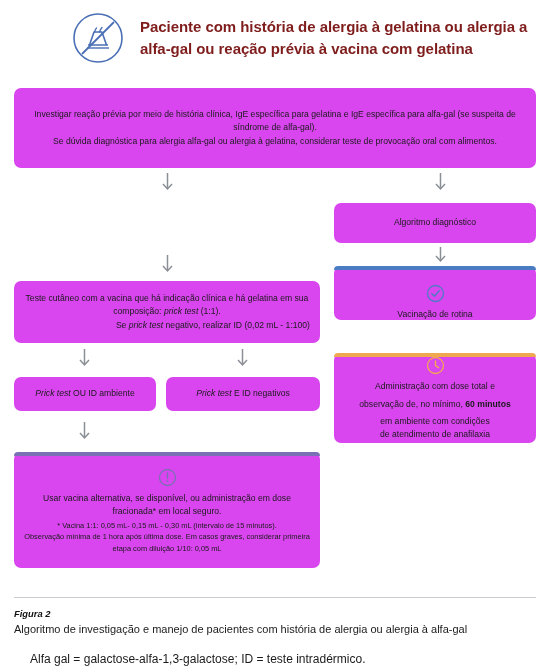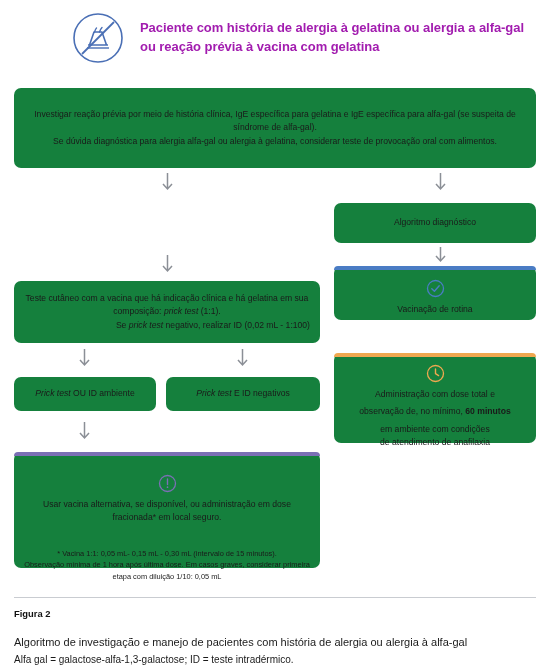--- a/index.html
+++ b/index.html
@@ -29,31 +29,31 @@
     display: flex;
     align-items: center;
     gap: 16px;
   }
   .header-icon {
     flex: 0 0 auto;
     width: 52px;
     height: 52px;
   }
   .header-title {
-    font-size: 13px;
+    font-size: 15px;
     font-weight: bold;
     line-height: 1.45;
-    color: #a21caf;
+    color: #7f1d1d;
     letter-spacing: -0.05px;
   }
 
   
   .box {
     position: absolute;
-    background: #15803d;
+    background: #d946ef;
     border-radius: 7px;
     display: flex;
     flex-direction: column;
     align-items: center;
     justify-content: center;
     text-align: center;
     padding: 9px 10px;
   }
   .box p {
     margin: 0;
@@ -90,35 +90,35 @@
   }
 
   
   #box-investigate { left: 14px;  top: 88px;  width: 522px; height: 80px; }
   #box-confirmed   { left: 14px;  top: 203px; width: 306px; height: 48px; }
   #box-discarded   { left: 334px; top: 203px; width: 202px; height: 40px; }
   #box-skintest    { left: 14px;  top: 281px; width: 306px; height: 62px; align-items: flex-end; }
   #box-positive    { left: 14px;  top: 377px; width: 142px; height: 34px; }
   #box-negative    { left: 166px; top: 377px; width: 154px; height: 34px; }
   #box-alternative { left: 14px;  top: 452px; width: 306px; height: 116px;
-                     justify-content: flex-start; padding-top: 22px; }
+                     justify-content: flex-start; padding-top: 16px; }
   #box-routine     { left: 334px; top: 266px; width: 202px; height: 54px;
-                     justify-content: center; padding-top: 18px; }
+                     justify-content: space-between; padding-top: 18px; }
   #box-admin       { left: 334px; top: 353px; width: 202px; height: 90px;
-                     justify-content: flex-start; padding-top: 11px; }
+                     justify-content: center; padding-top: 11px; }
 
   #arrow-1 { left: 161px; top: 172px; }
   #arrow-2 { left: 434px; top: 172px; }
   #arrow-3 { left: 161px; top: 254px; }
   #arrow-4 { left: 434px; top: 246px; }
   #arrow-5 { left:  78px; top: 348px; }
   #arrow-6 { left: 236px; top: 348px; }
   #arrow-7 { left:  78px; top: 421px; }
 
-  .footnote-block { margin-top: 23px; }
+  .footnote-block { margin-top: 1px; }
   .footnote-block p { font-size: 7.4px; line-height: 1.6; }
 
   
   .caption {
     position: absolute;
     left: 14px;
     top: 608px;
     width: 522px;
   }
   .caption-rule {
@@ -126,32 +126,33 @@
     left: 14px;
     top: 597px;
     width: 522px;
     height: 1px;
     background: #c9ccd1;
   }
   .caption-label {
     font-size: 9.4px;
     font-weight: bold;
     color: #111111;
-    margin: 0 0 16px 0;
+    margin: 0 0 3px 0;
+    font-style: italic;
   }
   .caption-text {
     font-size: 11px;
     color: #1a1a1a;
     margin: 0 0 4px 0;
     line-height: 1.3;
   }
   .caption-abbr {
-    font-size: 10px;
-    color: #1a1a1a;
-    margin: 0;
+    font-size: 12px;
+    color: #1a1a1a;
+    margin: 16px;
     line-height: 1.3;
   }
 </style>
 </head>
 <body>
 
 <div class="figure-wrap">
 
   <div class="header">
     <div class="header-icon">

